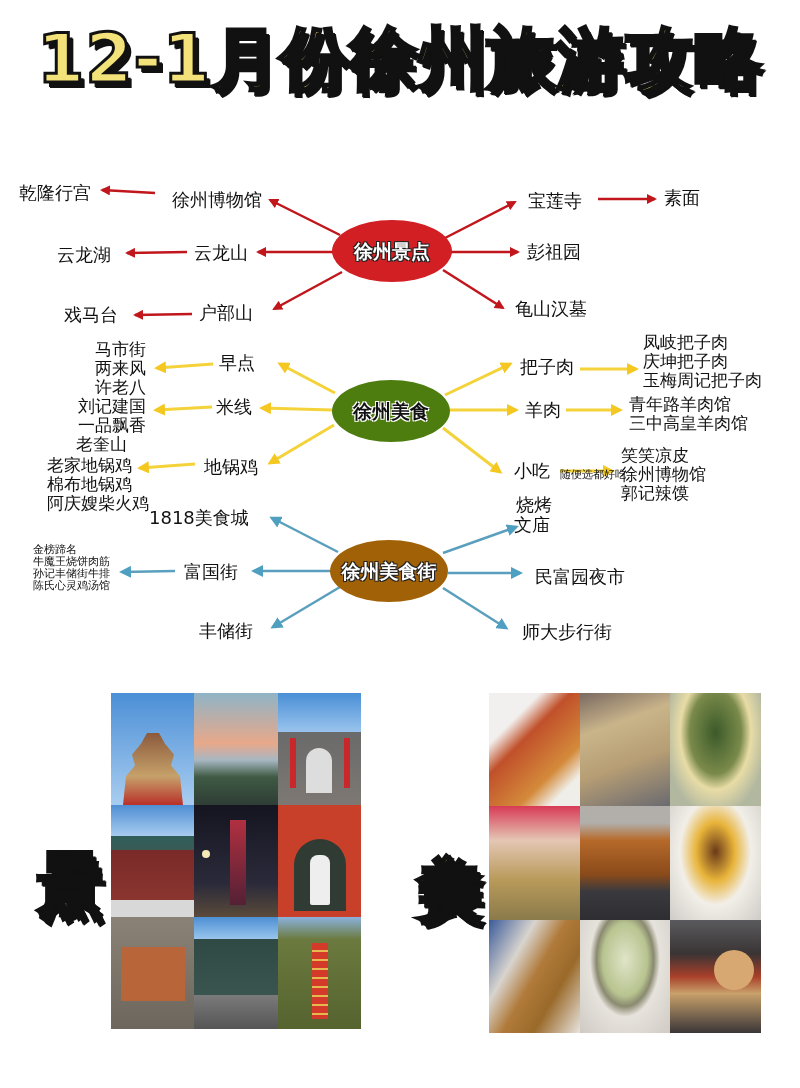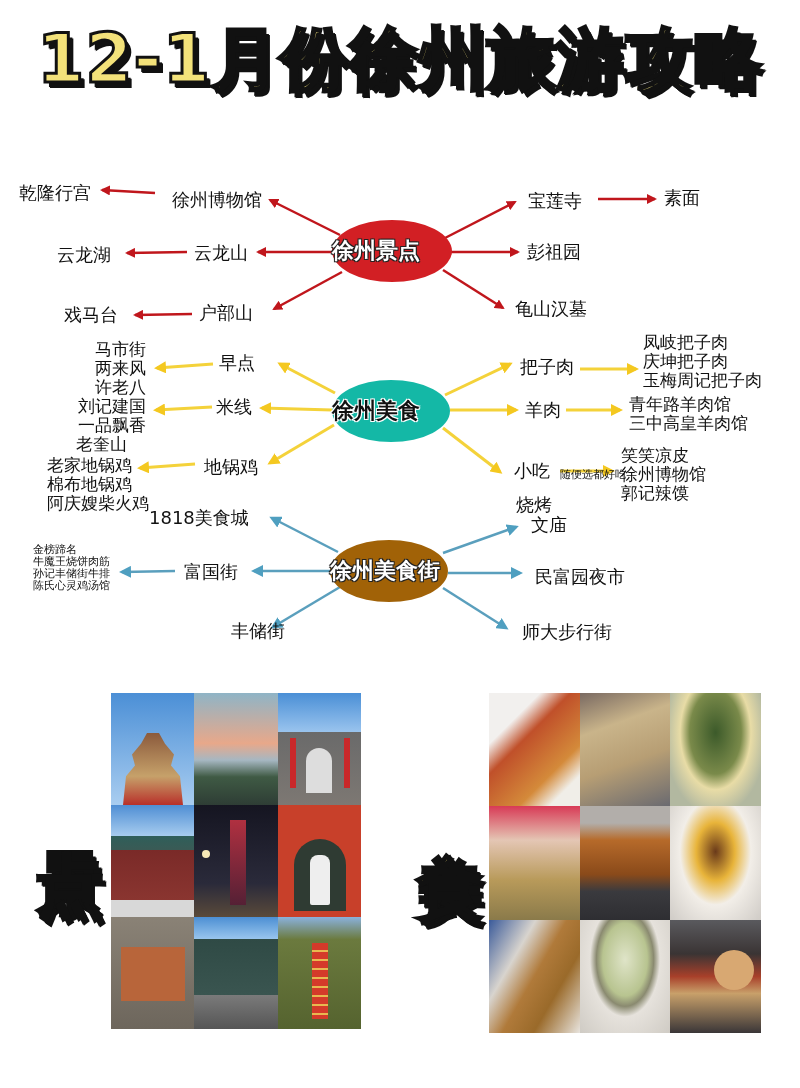--- a/index.html
+++ b/index.html
@@ -12,26 +12,26 @@
     color: #f3e27a;
     -webkit-text-stroke: 3px #111;
     text-shadow: 4px 5px 0 #111, 5px 6px 0 #111;
     line-height: 90px;
   }
 
   svg.lines { position: absolute; left: 0; top: 0; width: 800px; height: 680px; }
 
   .oval {
     position: absolute; border-radius: 50%;
-    display: flex; align-items: center; justify-content: flex-start;
-    font-size: 22px; font-weight: bold;
+    display: flex; align-items: center; justify-content: center;
+    font-size: 19px; font-weight: bold;
   }
   .oval span { line-height: 1; }
   .oval.red { background: #d21f24; color: #fff; text-shadow: -1px -1px 0 #222, 1px -1px 0 #222, -1px 1px 0 #222, 1px 1px 0 #222; }
-  .oval.yellow { background: #14b8a6; color: #111; text-shadow: -1px -1px 0 #fff, 1px -1px 0 #fff, -1px 1px 0 #fff, 1px 1px 0 #fff; }
+  .oval.yellow { background: #4d7c0f; color: #111; text-shadow: -1px -1px 0 #fff, 1px -1px 0 #fff, -1px 1px 0 #fff, 1px 1px 0 #fff; }
   .oval.blue { background: #a16207; color: #fff; text-shadow: -1px -1px 0 #222, 1px -1px 0 #222, -1px 1px 0 #222, 1px 1px 0 #222; }
 
   .lbl { position: absolute; font-size: 18px; white-space: nowrap; line-height: 22px; }
   .lbl.sm { font-size: 11px; line-height: 12px; }
   .stack { position: absolute; font-size: 17px; line-height: 19px; white-space: nowrap; }
   .stack.right { text-align: right; }
   .stack.sm { font-size: 11px; line-height: 12px; }
   .stack div { display: block; }
 
   .big-label {
@@ -171,23 +171,23 @@
 </div>
 
 <div class="lbl" style="left:149px; top:507px;">1818美食城</div>
 <div class="lbl" style="left:184px; top:561px;">富国街</div>
 <div class="stack sm" style="left:33px; top:544px;">
   <div>金榜蹄名</div>
   <div>牛魔王烧饼肉筋</div>
   <div>孙记丰储街牛排</div>
   <div>陈氏心灵鸡汤馆</div>
 </div>
-<div class="lbl" style="left:199px; top:620px;margin-left:32px;">丰储街</div>
-
-<div class="lbl" style="left:531px; top:514px;">文庙</div>
+<div class="lbl" style="left:199px; top:620px;">丰储街</div>
+
+<div class="lbl" style="left:514px; top:514px;">文庙</div>
 <div class="lbl" style="left:535px; top:566px;">民富园夜市</div>
 <div class="lbl" style="left:522px; top:621px;">师大步行街</div>
 
 <div class="big-label" style="left:20px; top:798px; height:160px; width:90px;">景点</div>
 
 <div class="grid" style="left:111px; top:693px; width:250px; height:336px;">
   <div class="cell" style="background:linear-gradient(#4b8fd6,#a9cdf0);">
     <div class="art" style="left:12px; top:40px; width:60px; height:72px; background:linear-gradient(#8b5a3c,#c6a16a 60%,#b8302a); clip-path:polygon(40% 0,60% 0,70% 15%,85% 30%,80% 45%,95% 60%,100% 100%,0 100%,5% 60%,20% 45%,15% 30%,30% 15%);"></div>
   </div>
   <div class="cell" style="background:linear-gradient(#8fb4c6 0%,#e8a88a 45%,#a6b7c2 60%,#3f5a44 75%,#2e3d35 100%);"></div>

